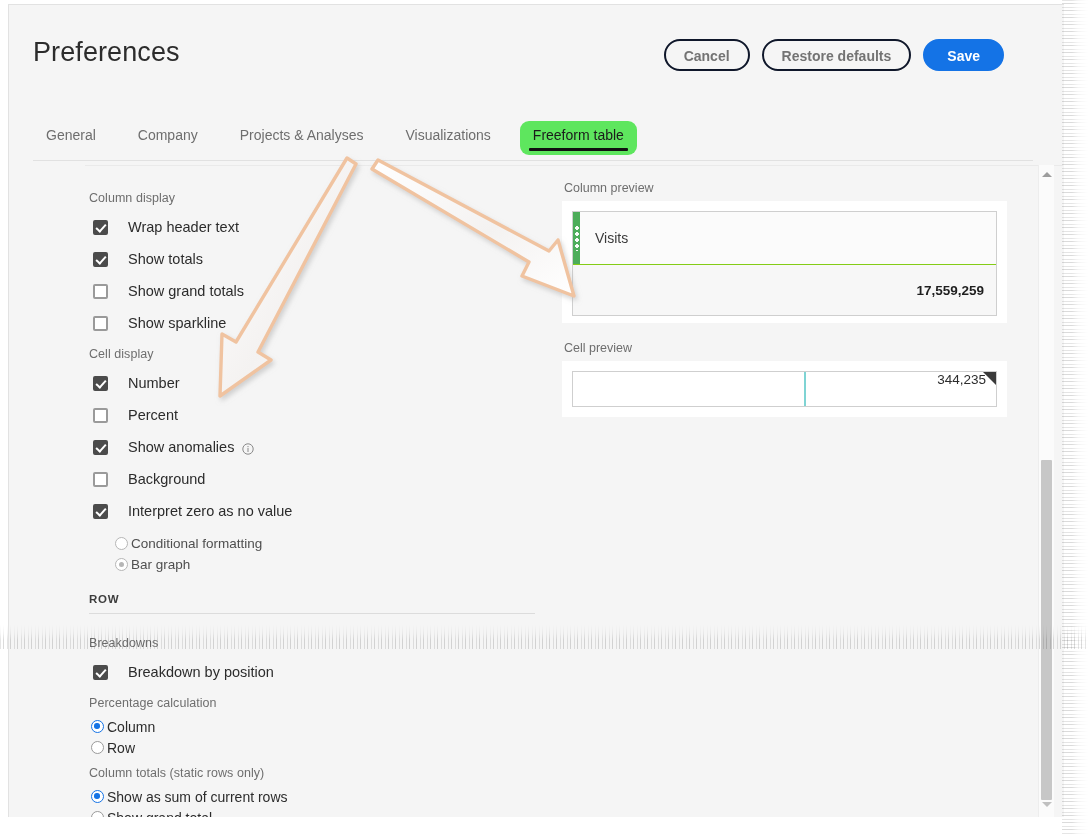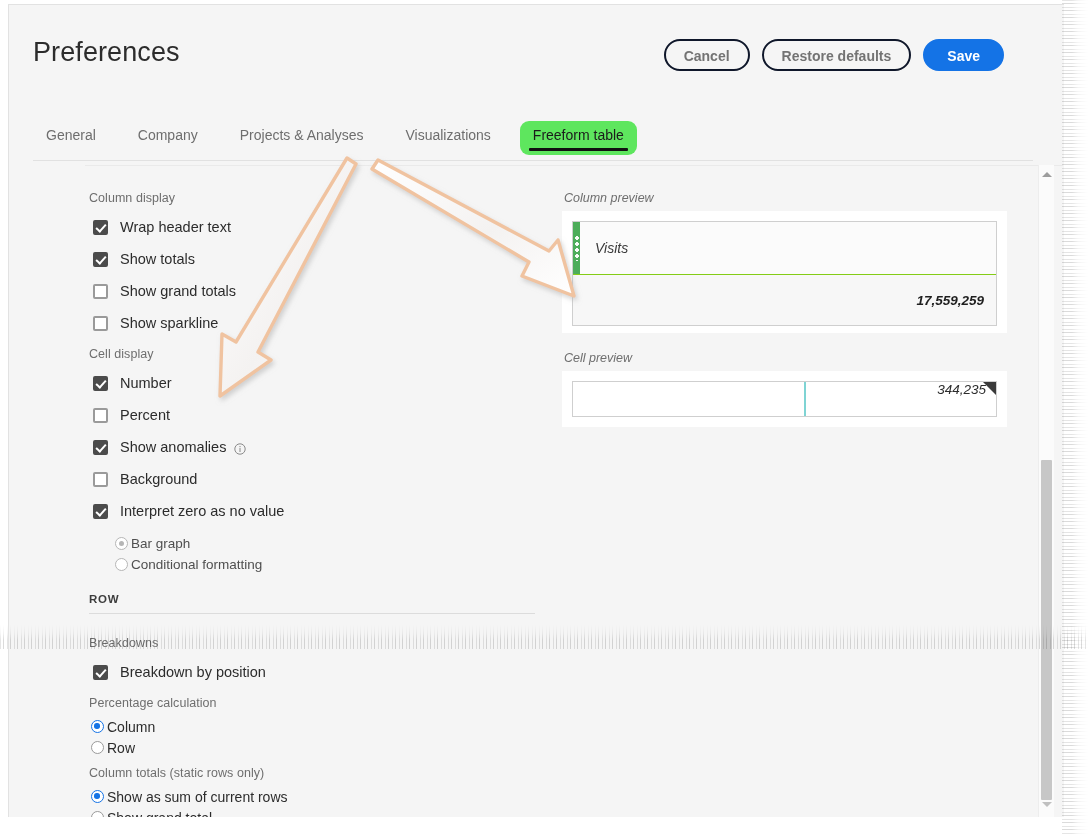--- a/index.html
+++ b/index.html
@@ -179,23 +179,22 @@
 
   .col-left {
     position: absolute;
     left: 52px;
     top: 26px;
     width: 480px;
   }
   .col-right {
     position: absolute;
     left: 529px;
-    top: 26px;
+    top: 16px;
     width: 445px;
-    font-style: italic;
   }
 
   .group-label {
     font-size: 12.5px;
     color: #6e6e6e;
     margin: 0 0 6px 4px;
     letter-spacing: 0.05px;
   }
   .group-label.tight { margin-top: 8px; }
 
@@ -228,21 +227,21 @@
     top: 0px;
     width: 4px;
     height: 8px;
     border: solid #ffffff;
     border-width: 0 2px 2px 0;
     transform: rotate(42deg);
   }
   .cb-label {
     font-size: 14.5px;
     color: #2c2c2c;
-    margin-left: 12px;
+    margin-left: 20px;
   }
   .info-icon {
     margin-left: 8px;
     width: 12px;
     height: 12px;
     display: inline-block;
     color: #8a8a8a;
     cursor: pointer;
   }
 
@@ -559,26 +558,26 @@
           <span class="cbox"></span>
           <span class="cb-label">Background</span>
         </div>
         <div class="cb-row">
           <span class="cbox checked"></span>
           <span class="cb-label">Interpret zero as no value</span>
         </div>
 
         <div class="spacer-6"></div>
         <div class="sub-radio-row">
+          <span class="rad"></span>
+          <span class="sub-radio-label">Conditional formatting</span>
+        </div>
+        <div class="sub-radio-row">
           <span class="rad sel-disabled"></span>
           <span class="sub-radio-label">Bar graph</span>
-        </div>
-        <div class="sub-radio-row">
-          <span class="rad"></span>
-          <span class="sub-radio-label">Conditional formatting</span>
         </div>
 
         <div class="row-heading">ROW</div>
         <div class="row-divider"></div>
 
         <div class="group-label">Breakdowns</div>
         <div class="cb-row">
           <span class="cbox checked"></span>
           <span class="cb-label">Breakdown by position</span>
         </div>

